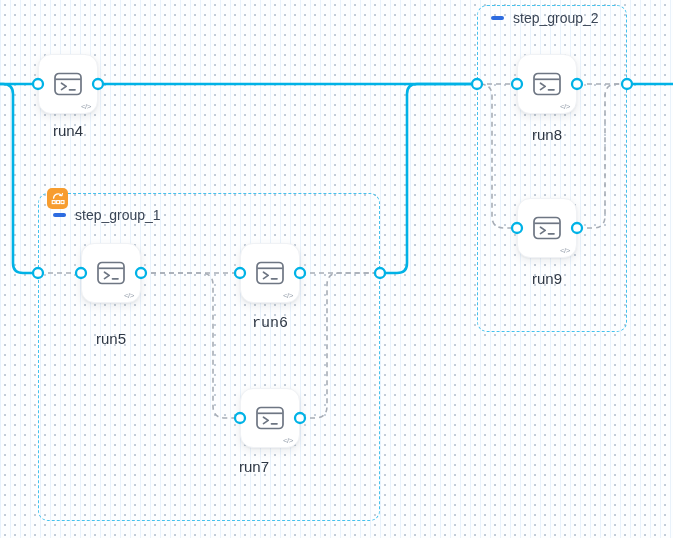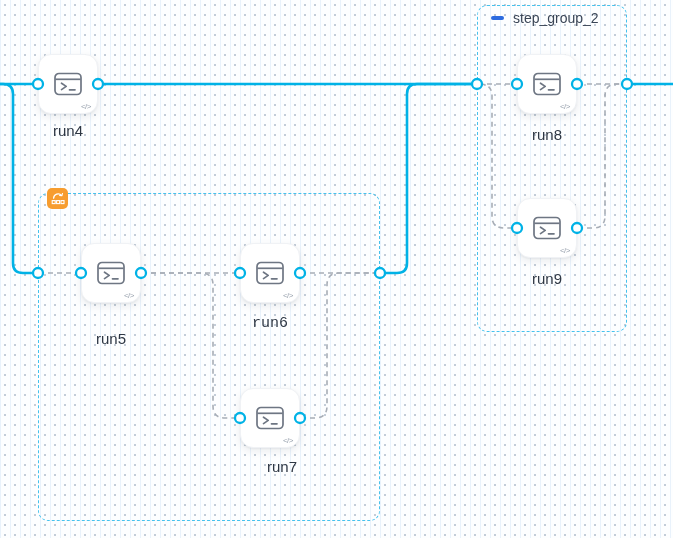--- a/index.html
+++ b/index.html
@@ -50,20 +50,24 @@
   <div class="group" style="left:38px;top:193px;width:342px;height:328px;">
     <div class="group-badge">
       <svg width="14" height="14" viewBox="0 0 14 14">
         <path d="M2.6 6.2 A4.6 4.6 0 0 1 10.6 3.4" fill="none" stroke="#fff" stroke-width="1.3" stroke-linecap="round"></path>
         <path d="M11.6 1.2 L10.8 3.8 L8.2 3.4" fill="none" stroke="#fff" stroke-width="1.1" stroke-linejoin="round"></path>
         <rect x="1.2" y="8.6" width="3" height="3" fill="none" stroke="#fff" stroke-width="1.1"></rect>
         <rect x="5.6" y="8.6" width="3" height="3" fill="none" stroke="#fff" stroke-width="1.1"></rect>
         <rect x="10" y="8.6" width="3" height="3" fill="none" stroke="#fff" stroke-width="1.1"></rect>
       </svg>
     </div>
+    <div class="group-header" style="left:14px;top:13px;">
+      <span class="collapse-bar"></span>
+      <span class="group-label">step_group_1</span>
+    </div>
   </div>
 
   <div class="group" style="left:477px;top:5px;width:150px;height:327px;">
     <div class="group-header" style="left:13px;top:4px;">
       <span class="collapse-bar"></span>
       <span class="group-label">step_group_2</span>
     </div>
   </div>
 
   <div class="node" style="left:38px;top:54px;">
@@ -101,21 +105,21 @@
 
   <div class="node" style="left:240px;top:388px;">
     <svg width="30" height="26" viewBox="0 0 30 26">
       <rect x="2" y="2.5" width="26" height="21" rx="4" fill="#fff" stroke="#6e7683" stroke-width="1.7"></rect>
       <line x1="2.4" y1="8.3" x2="27.6" y2="8.3" stroke="#6e7683" stroke-width="1.7"></line>
       <path d="M8.5 12.2 L13.2 15.4 L8.5 18.6" fill="none" stroke="#6e7683" stroke-width="1.7" stroke-linecap="round" stroke-linejoin="round"></path>
       <line x1="16.5" y1="18.8" x2="22" y2="18.8" stroke="#6e7683" stroke-width="1.7" stroke-linecap="round"></line>
     </svg>
     <span class="code-badge">&lt;/&gt;</span>
   </div>
-  <div class="node-label" style="left:242px;top:458px;">run7</div>
+  <div class="node-label" style="left:214px;top:458px;">run7</div>
 
   <div class="node" style="left:517px;top:54px;">
     <svg width="30" height="26" viewBox="0 0 30 26">
       <rect x="2" y="2.5" width="26" height="21" rx="4" fill="#fff" stroke="#6e7683" stroke-width="1.7"></rect>
       <line x1="2.4" y1="8.3" x2="27.6" y2="8.3" stroke="#6e7683" stroke-width="1.7"></line>
       <path d="M8.5 12.2 L13.2 15.4 L8.5 18.6" fill="none" stroke="#6e7683" stroke-width="1.7" stroke-linecap="round" stroke-linejoin="round"></path>
       <line x1="16.5" y1="18.8" x2="22" y2="18.8" stroke="#6e7683" stroke-width="1.7" stroke-linecap="round"></line>
     </svg>
     <span class="code-badge">&lt;/&gt;</span>
   </div>

